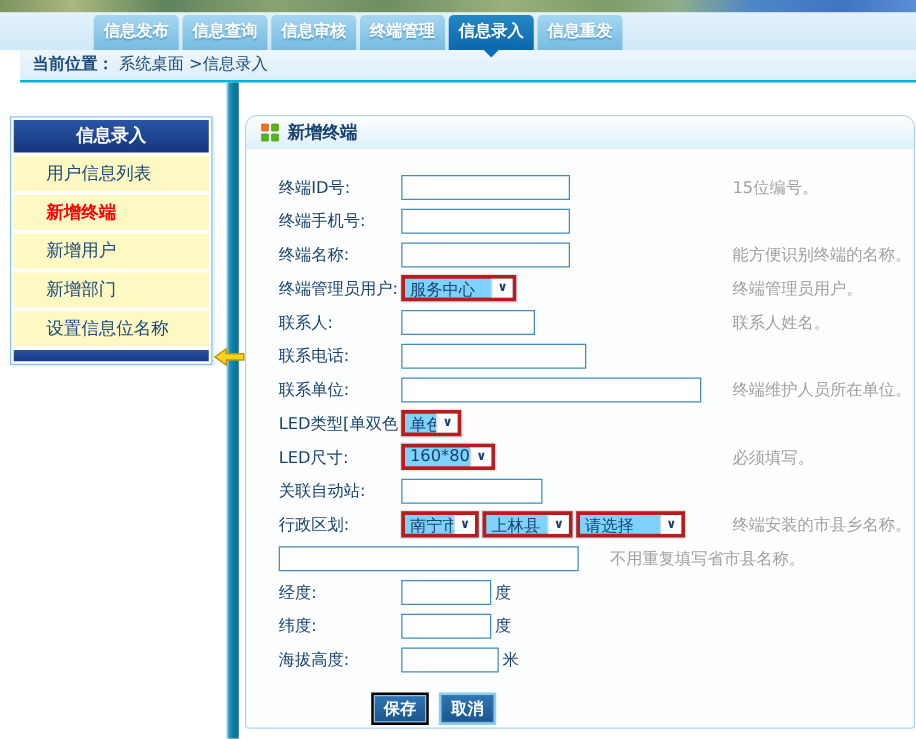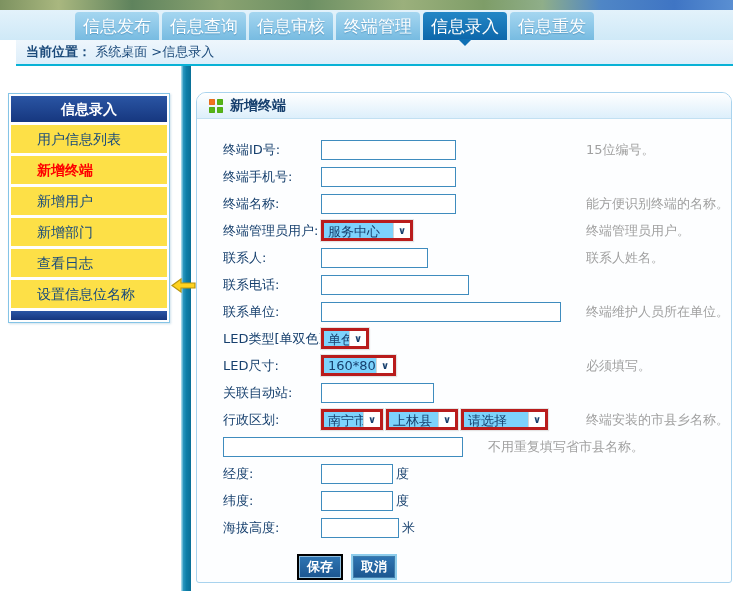--- a/index.html
+++ b/index.html
@@ -15,21 +15,21 @@
       #6c8f63 42%,#9bb07c 55%,#7e9d68 66%,#8fae89 74%,#4f86c6 82%,#3f75c4 92%,#5a8fd2 100%);
   }
   
   .tab-row {
     position:absolute; left:0; top:10px; width:733px; height:30px;
     background:linear-gradient(#e3f2fb,#cfe9f7);
   }
   .tabs { position:absolute; left:75px; bottom:0; display:flex; gap:3px; align-items:flex-end; }
   .tab {
     position:relative; height:28px; line-height:28px; padding:0 8px; min-width:62px;
-    text-align:center; font-size:17px; font-weight:normal; color:#ffffff; cursor:default;
+    text-align:center; font-size:13px; font-weight:bold; color:#ffffff; cursor:default;
     border-radius:4px 4px 0 0;
     background:linear-gradient(#a5d6f0,#77bbe1);
     text-shadow:0 1px 1px rgba(40,110,160,.45);
   }
   .tab.active {
     background:linear-gradient(#2387c6,#0d67ab);
     z-index:3;
   }
   .tab-pointer {
     position:absolute; bottom:-6px; left:50%; margin-left:-7px; width:0; height:0;
@@ -51,21 +51,21 @@
     background:#ffffff; border:1px solid #85c4e6; padding:2px;
     box-shadow:1px 1px 2px rgba(120,170,200,.35);
   }
   .side-title {
     height:26px; line-height:26px; text-align:center; color:#ffffff;
     font-size:14px; font-weight:bold;
     background:linear-gradient(#2a55a4,#16377f);
   }
   .side-item {
     margin-top:3px; height:28px; line-height:28px; padding-left:26px;
-    background:#fde047; color:#17497c; font-size:14px; cursor:pointer;
+    background:#fef9c3; color:#17497c; font-size:14px; cursor:pointer;
   }
   .side-item.active { color:#fe0000; font-weight:bold; }
   .side-footer { margin-top:3px; height:9px; background:linear-gradient(#2a55a4,#16377f); }
   
   .divider {
     position:absolute; left:181px; top:66px; width:10px; height:525px;
     background:linear-gradient(90deg,#bfe6f2 0%,#2795bd 25%,#0d7ea8 55%,#0a6f96 100%);
   }
   .collapse-arrow { position:absolute; left:171px; top:278px; z-index:5; cursor:pointer; }
   
@@ -140,21 +140,20 @@
   <span class="crumb-link">系统桌面</span><span> &gt;</span><span>信息录入</span>
 </div>
 
 <div class="sidebar">
   <div class="side-title">信息录入</div>
   <div>
       <div class="side-item">用户信息列表</div>
       <div class="side-item active">新增终端</div>
       <div class="side-item">新增用户</div>
       <div class="side-item">新增部门</div>
-      <div class="side-item">查看日志</div>
       <div class="side-item">设置信息位名称</div>
     </div>
   <div class="side-footer"></div>
 </div>
 
 <div class="divider"></div>
 
 <span class="collapse-arrow">
   <svg width="25" height="15" viewBox="0 0 25 15">
     <path d="M10 1 L1 7.5 L10 14 L10 10 L24 10 L24 5 L10 5 Z" fill="#ffd21e" stroke="#b8950e" stroke-width="1.2"></path>

